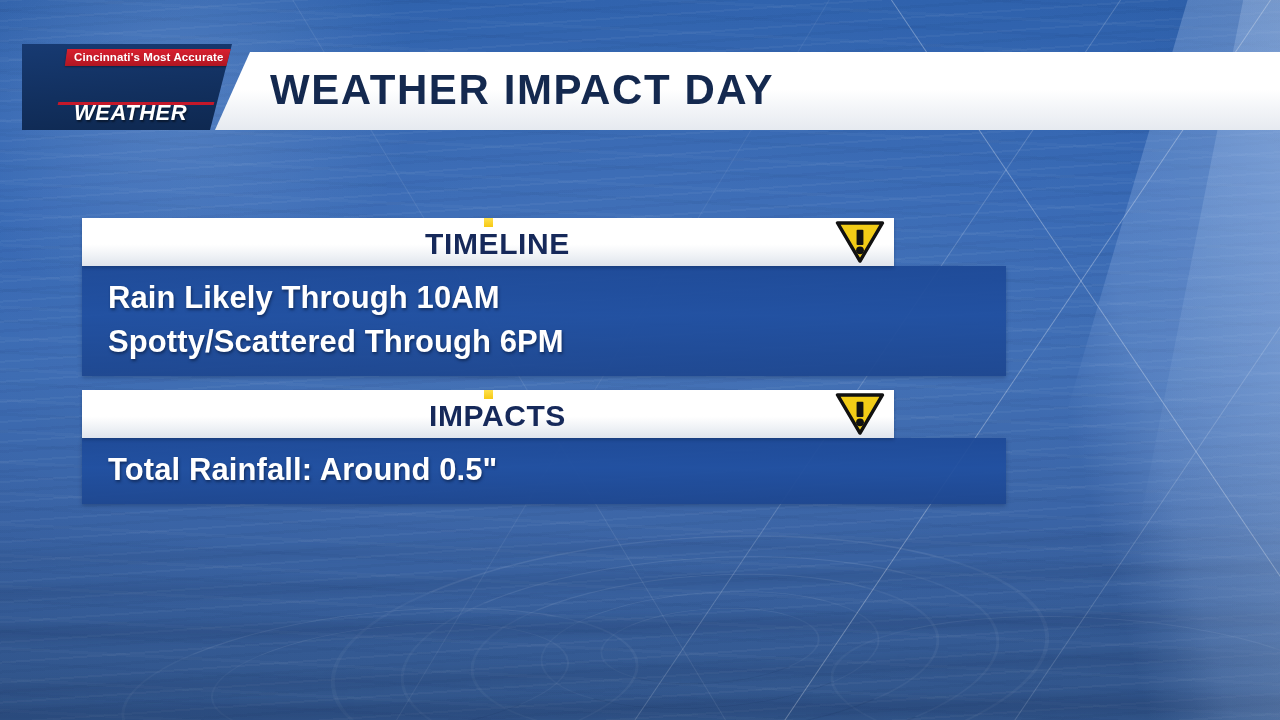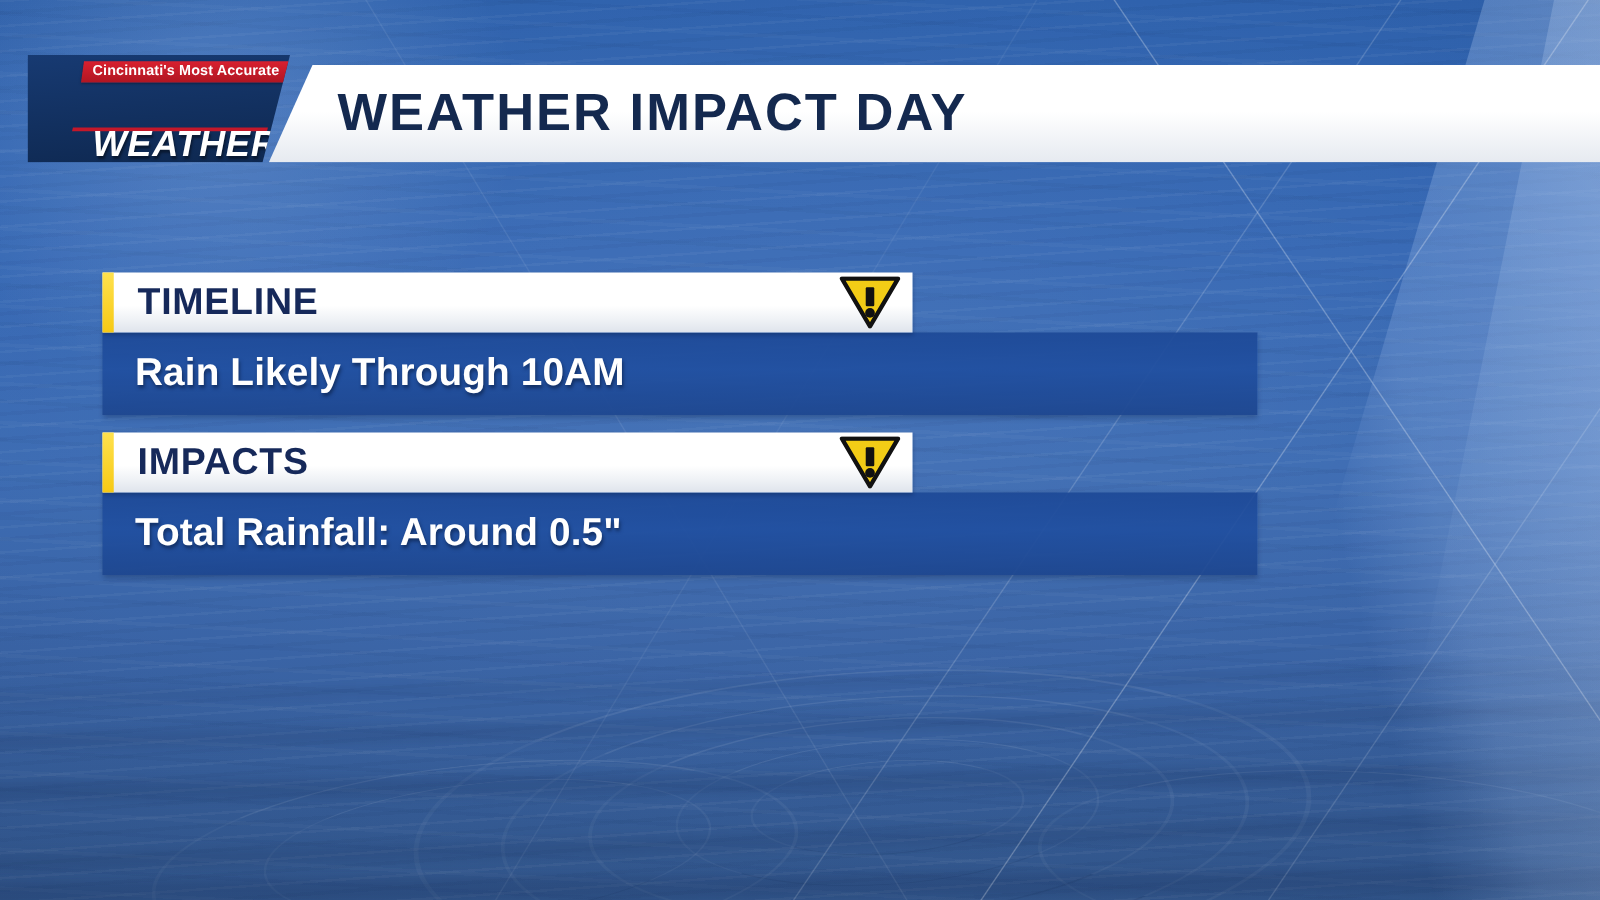--- a/index.html
+++ b/index.html
@@ -147,35 +147,36 @@
   .logo-five{
     color:#f0c419; font-size:37px; font-weight:bold; font-style:italic;
     text-shadow:1px 2px 2px rgba(0,0,0,.45);
   }
   .logo-redline{
     position:absolute; left:36px; top:58px; width:156px; height:3px;
     background:#c4182a; transform:skewX(-14deg);
   }
   .logo-weather{
     position:absolute; left:52px; top:58px;
-    font-size:29px; font-weight:bold; font-style:italic;
+    font-size:22px; font-weight:bold; font-style:italic;
     letter-spacing:.5px; color:#fff; line-height:1;
     text-shadow:1px 2px 2px rgba(0,0,0,.45);
     white-space:nowrap;
   }
   .peacock{ position:absolute; left:186px; top:74px; width:30px; height:30px; }
 
   
   #panels{ position:absolute; left:82px; top:218px; width:812px; }
   .section{ margin-bottom:14px; }
   .sec-header{
-    position:relative; height:48px; width:648px;
+    position:relative; height:48px; width:812px;
     background:linear-gradient(180deg,#ffffff 0%,#ffffff 55%,#eef1f5 80%,#dfe4ec 100%);
     display:flex; align-items:center;
     box-shadow:0 2px 3px rgba(8,26,62,.3);
+    flex-direction:column;
   }
   .accent{
     width:9px; height:100%;
     background:linear-gradient(180deg,#ffe14d 0%,#f6c915 100%);
     flex:0 0 9px;
   }
   .sec-title{
     margin-left:19px;
     font-size:30px; font-weight:bold; letter-spacing:.6px;
     color:#16295a;
@@ -267,20 +268,21 @@
       <div class="accent"></div>
       <div class="sec-title">TIMELINE</div>
       <svg class="warn-icon" viewBox="0 0 100 86">
         <path d="M4 4 L96 4 L50 82 Z" fill="#f2cc16" stroke="#111111" stroke-width="7" stroke-linejoin="round"></path>
         <rect x="43" y="18" width="14" height="31" rx="2" fill="#111111"></rect>
         <circle cx="50" cy="60" r="8" fill="#111111"></circle>
       </svg>
     </div>
     <div class="sec-body">
       <div class="sec-line">Rain Likely Through 10AM</div>
+      <div class="sec-line">Spotty/Scattered Through 6PM</div>
     </div>
   </div>
 
   <div class="section">
     <div class="sec-header">
       <div class="accent"></div>
       <div class="sec-title">IMPACTS</div>
       <svg class="warn-icon" viewBox="0 0 100 86">
         <path d="M4 4 L96 4 L50 82 Z" fill="#f2cc16" stroke="#111111" stroke-width="7" stroke-linejoin="round"></path>
         <rect x="43" y="18" width="14" height="31" rx="2" fill="#111111"></rect>

